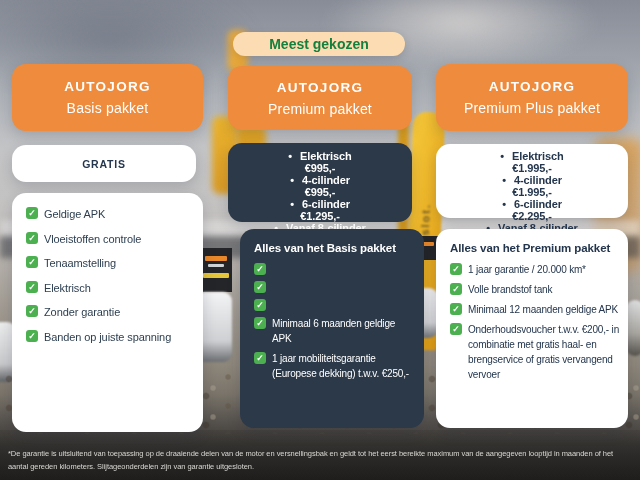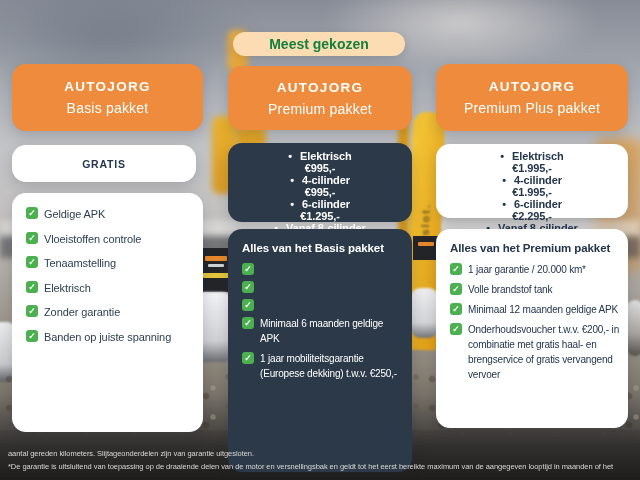--- a/index.html
+++ b/index.html
@@ -71,21 +71,21 @@
 
   .white{background:#ffffff;color:#2c3e50;}
   .dark{background:#2c3949;color:#ffffff;}
 
   #c1p{left:12px;top:145px;width:184px;height:37px;display:flex;align-items:center;justify-content:center;
     font-weight:bold;font-size:10.5px;letter-spacing:.8px;color:#24364d;}
   #c1l{left:12px;top:193px;width:191px;height:239px;padding:13px 12px 13px 14px;}
 
   #c2p{left:228px;top:143px;width:184px;height:79px;padding:7px 15px;
     display:flex;flex-direction:column;justify-content:space-around;}
-  #c2m{left:228px;top:229px;width:184px;height:243px;padding:13px 9px 13px 14px;}
+  #c2m{left:240px;top:229px;width:184px;height:199px;padding:13px 9px 13px 14px;}
   #c3p{left:436px;top:144px;width:192px;height:74px;padding:6px 15px;
     display:flex;flex-direction:column;justify-content:space-around;color:#24364d;}
   #c3m{left:436px;top:229px;width:192px;height:199px;padding:13px 1px 13px 14px;color:#24364d;}
 
   .prow{display:flex;justify-content:flex-start;align-items:center;font-weight:bold;font-size:11px;letter-spacing:-.1px;flex-direction:column;}
   .plbl::before{content:"•";margin-right:8px;}
   .ftitle{font-weight:bold;font-size:11.5px;letter-spacing:-.1px;margin:0 0 8px 0;}
   .feat{display:flex;gap:6px;margin-bottom:5px;font-size:10px;letter-spacing:-.18px;line-height:1.5;}
   .chk{flex:0 0 auto;width:12px;height:12px;margin-top:1px;background:#4caf50;border-radius:3px;
     color:#fff;font-size:9px;line-height:12px;text-align:center;font-weight:bold;}
@@ -244,17 +244,17 @@
       <span class="chk">✓</span>
       <span>Minimaal 12 maanden geldige APK</span>
     </div>
     <div class="feat">
       <span class="chk">✓</span>
       <span>Onderhoudsvoucher t.w.v. €200,- in combinatie met gratis haal- en brengservice of gratis vervangend vervoer</span>
     </div>
   </div>
 
   <div class="footnote">
+    <div>*De garantie is uitsluitend van toepassing op de draaiende delen van de motor en versnellingsbak en geldt tot het eerst bereikte maximum van de aangegeven looptijd in maanden of het</div>
     <div>aantal gereden kilometers. Slijtageonderdelen zijn van garantie uitgesloten.</div>
-    <div>*De garantie is uitsluitend van toepassing op de draaiende delen van de motor en versnellingsbak en geldt tot het eerst bereikte maximum van de aangegeven looptijd in maanden of het</div>
   </div>
 
 </div>
 
 </body></html>

